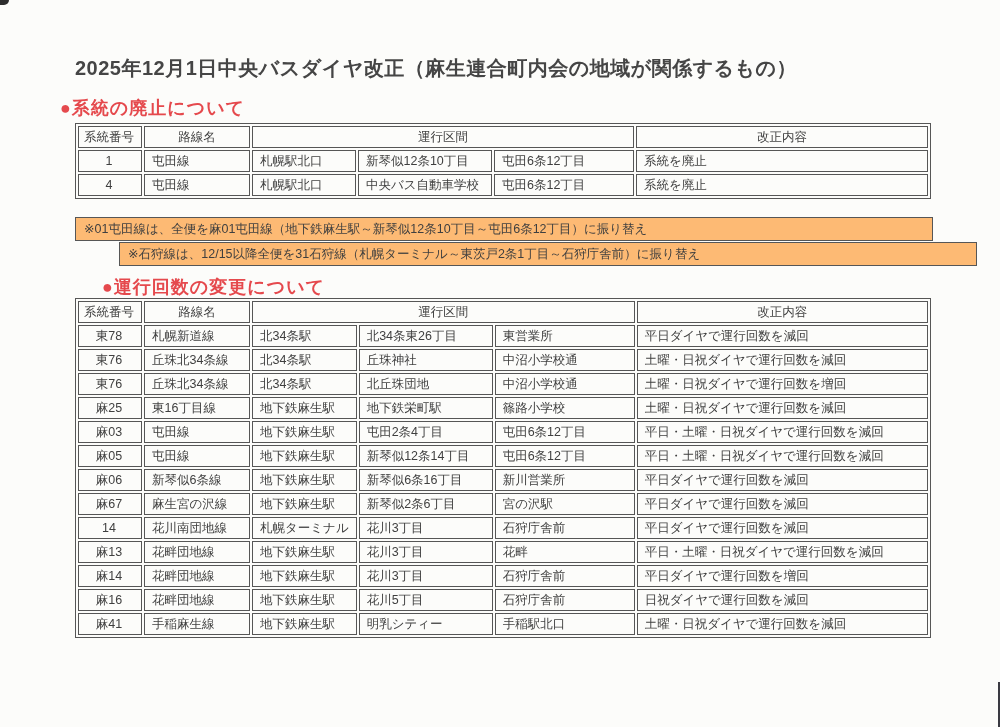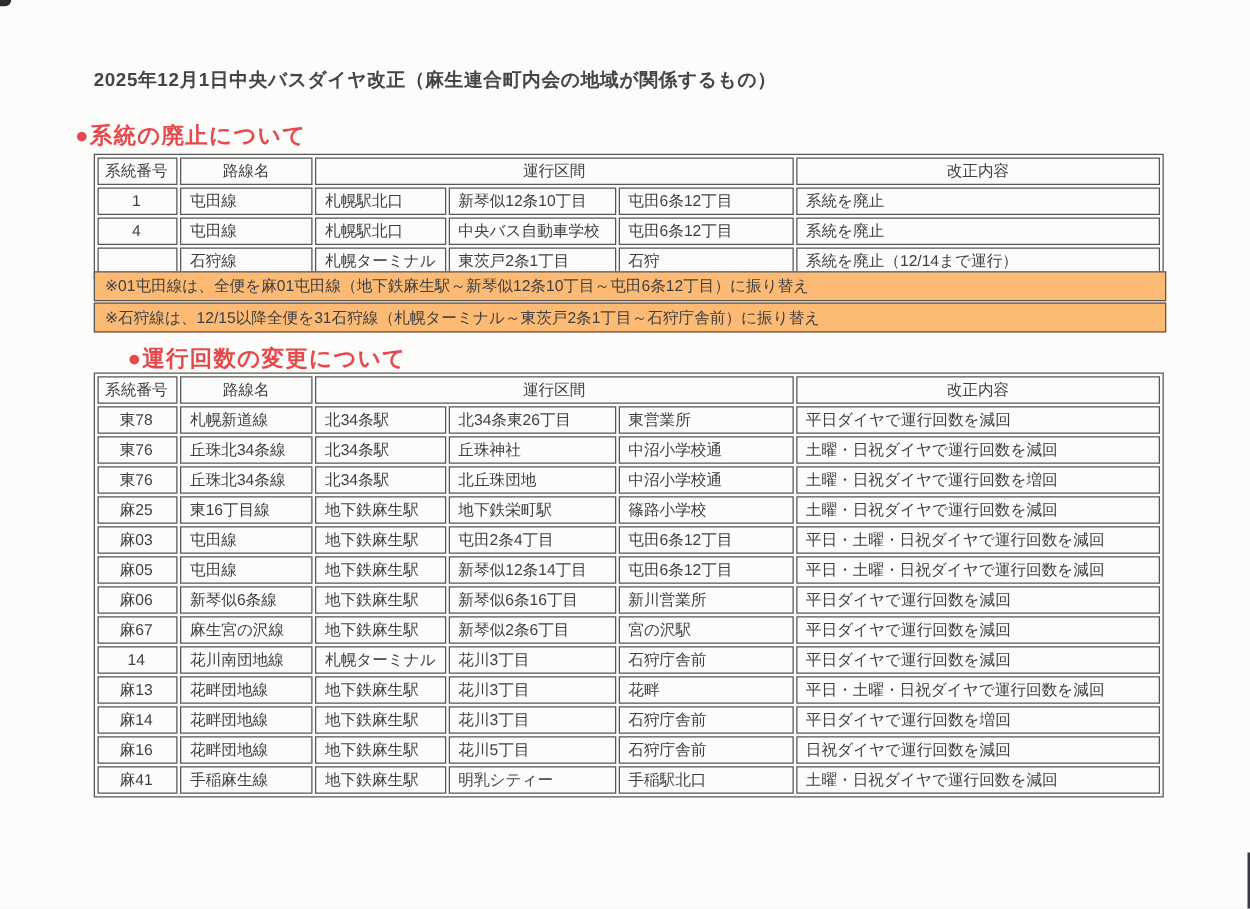--- a/index.html
+++ b/index.html
@@ -9,21 +9,21 @@
     color:#3f3f3f;
   }
   .page{
     position:relative;
     width:1000px;height:727px;
     background:#fcfcfa;
     overflow:hidden;
   }
   .doc-title{
     position:absolute;left:75px;top:55px;
-    font-size:15px;font-weight:bold;color:#454545;
+    font-size:20px;font-weight:bold;color:#454545;
     letter-spacing:.5px;white-space:nowrap;
   }
   .section-heading{
     position:absolute;left:60px;
     font-size:18px;font-weight:bold;color:#e5494d;
     letter-spacing:1px;white-space:nowrap;
   }
   .sh1{top:96px;}
   .sh2{top:275px;margin-left:42px;}
   table.grid{
@@ -49,21 +49,21 @@
   .note-box{
     position:absolute;left:75px;width:840px;
     border:1px solid #565656;
     background:#fdba74;
     font-size:12.5px;color:#3f3f3f;
     padding:3px 8px 2px 8px;
     height:17px;line-height:17px;
     white-space:nowrap;overflow:hidden;
   }
   .n1{top:217px;}
-  .n2{top:242px;}
+  .n2{top:242px;margin-left:44px;}
   .artifact-corner{
     position:absolute;left:0;top:0;width:9px;height:5px;
     background:#2d2d2d;
     border-bottom-right-radius:6px;
   }
   .artifact-edge{
     position:absolute;right:0;top:682px;width:2px;height:45px;
     background:#3a3a42;
   }
 </style>
@@ -106,28 +106,20 @@
           <td>系統を廃止</td>
         </tr>
         <tr>
           <td class="c-center">4</td>
           <td>屯田線</td>
           <td>札幌駅北口</td>
           <td>中央バス自動車学校</td>
           <td>屯田6条12丁目</td>
           <td>系統を廃止</td>
         </tr>
-        <tr>
-          <td class="c-center"></td>
-          <td>石狩線</td>
-          <td>札幌ターミナル</td>
-          <td>東茨戸2条1丁目</td>
-          <td>石狩</td>
-          <td>系統を廃止（12/14まで運行）</td>
-        </tr>
       </tbody>
   </table>
 
   <div class="note-box n1">※01屯田線は、全便を麻01屯田線（地下鉄麻生駅～新琴似12条10丁目～屯田6条12丁目）に振り替え</div>
   <div class="note-box n2">※石狩線は、12/15以降全便を31石狩線（札幌ターミナル～東茨戸2条1丁目～石狩庁舎前）に振り替え</div>
 
   <div class="section-heading sh2">●運行回数の変更について</div>
 
   <table class="grid t2">
     <colgroup>

